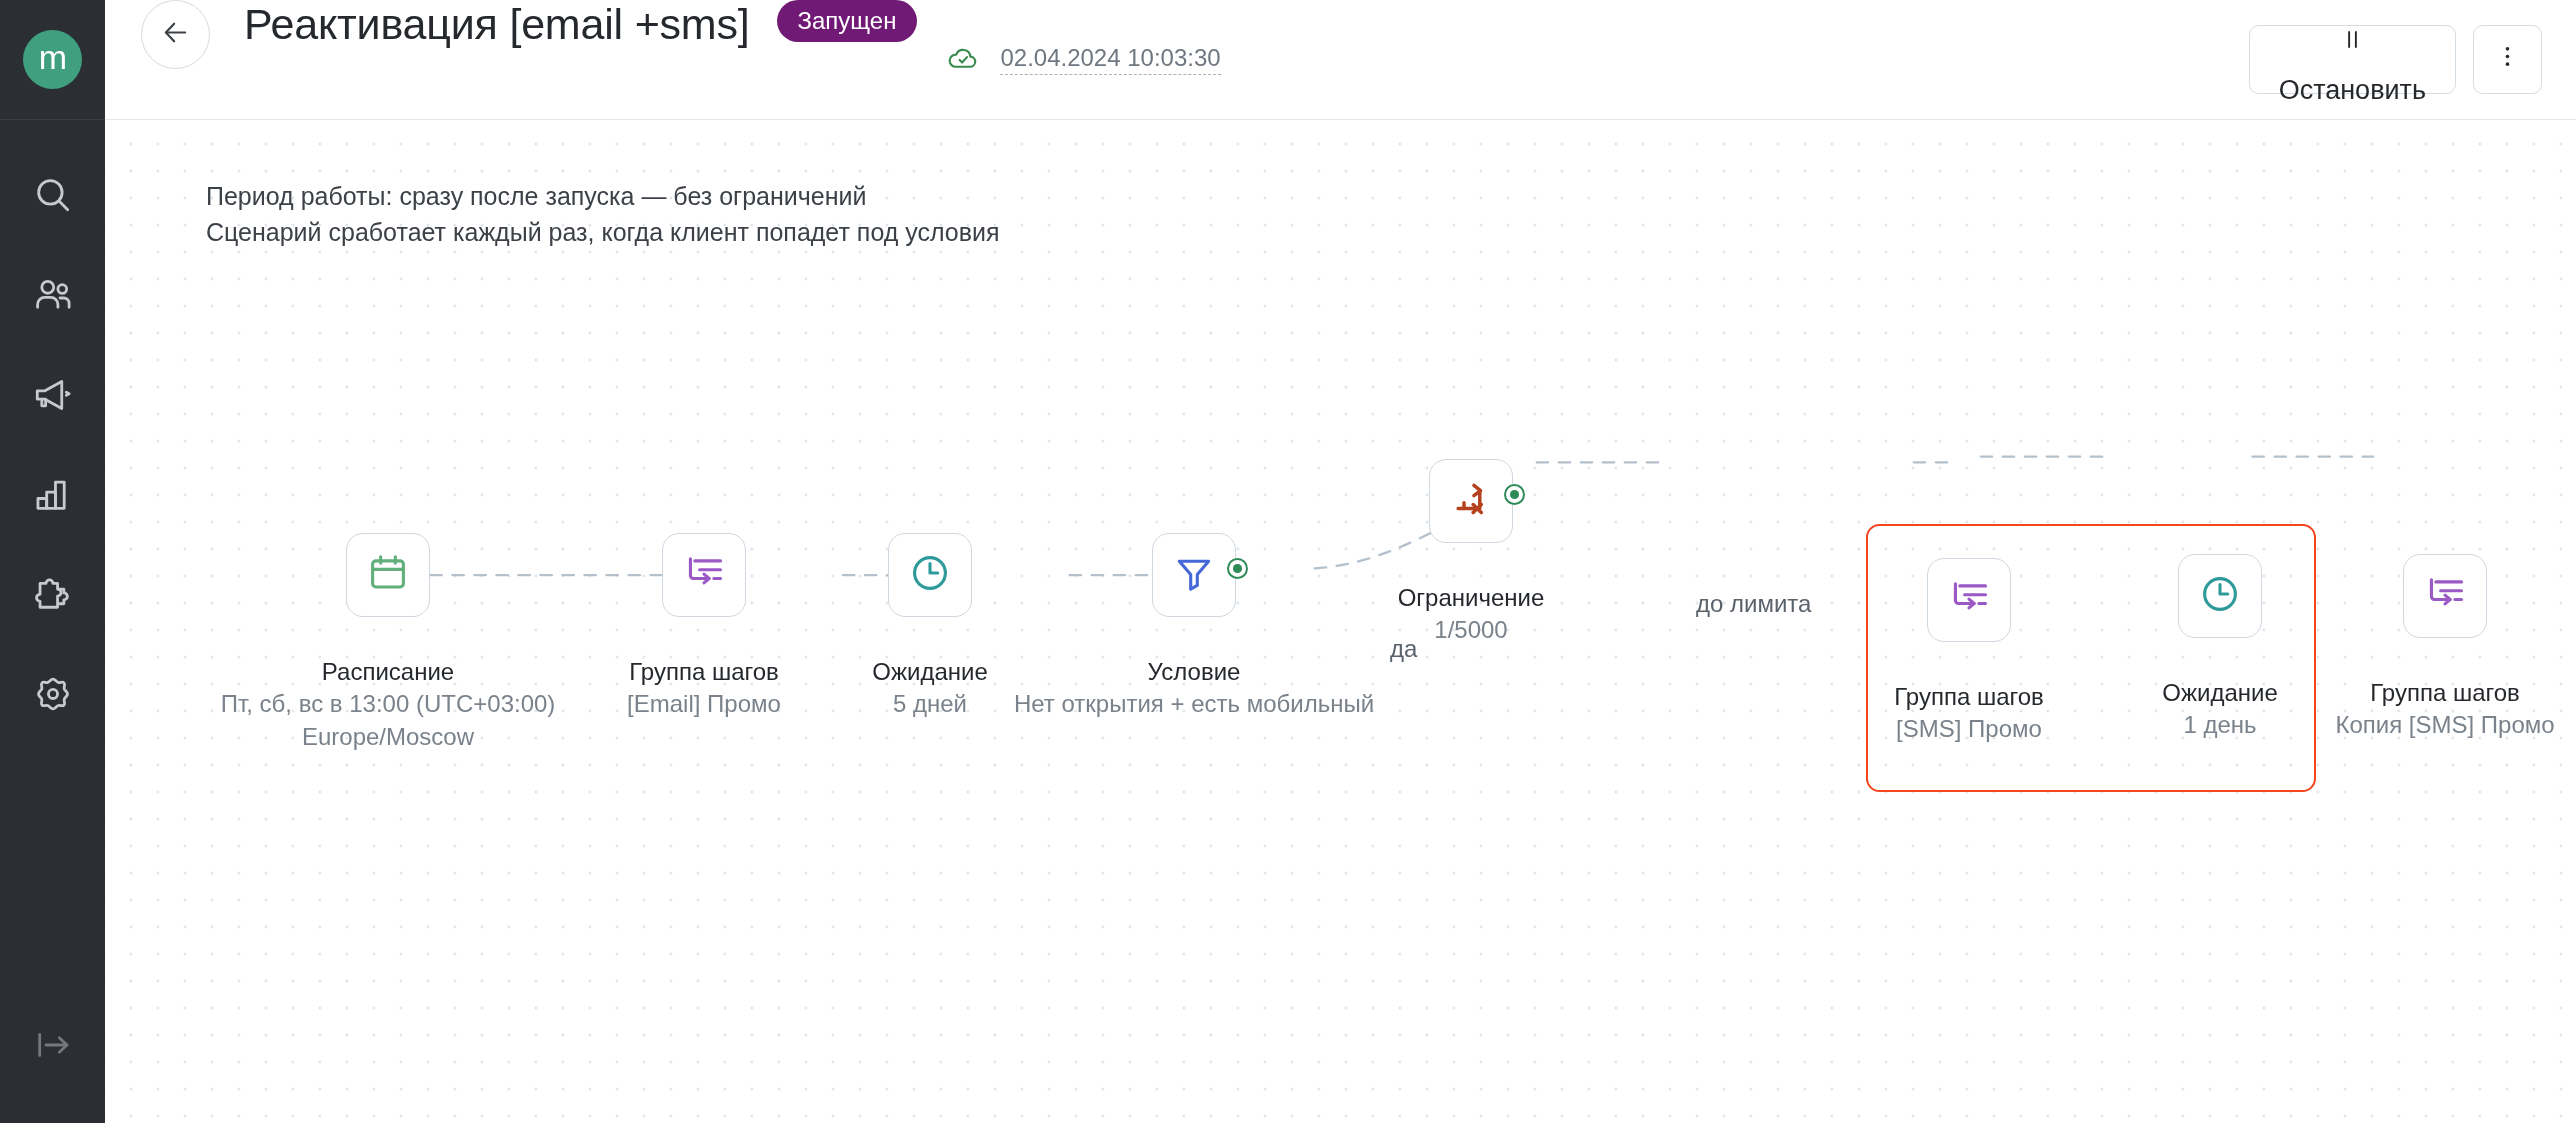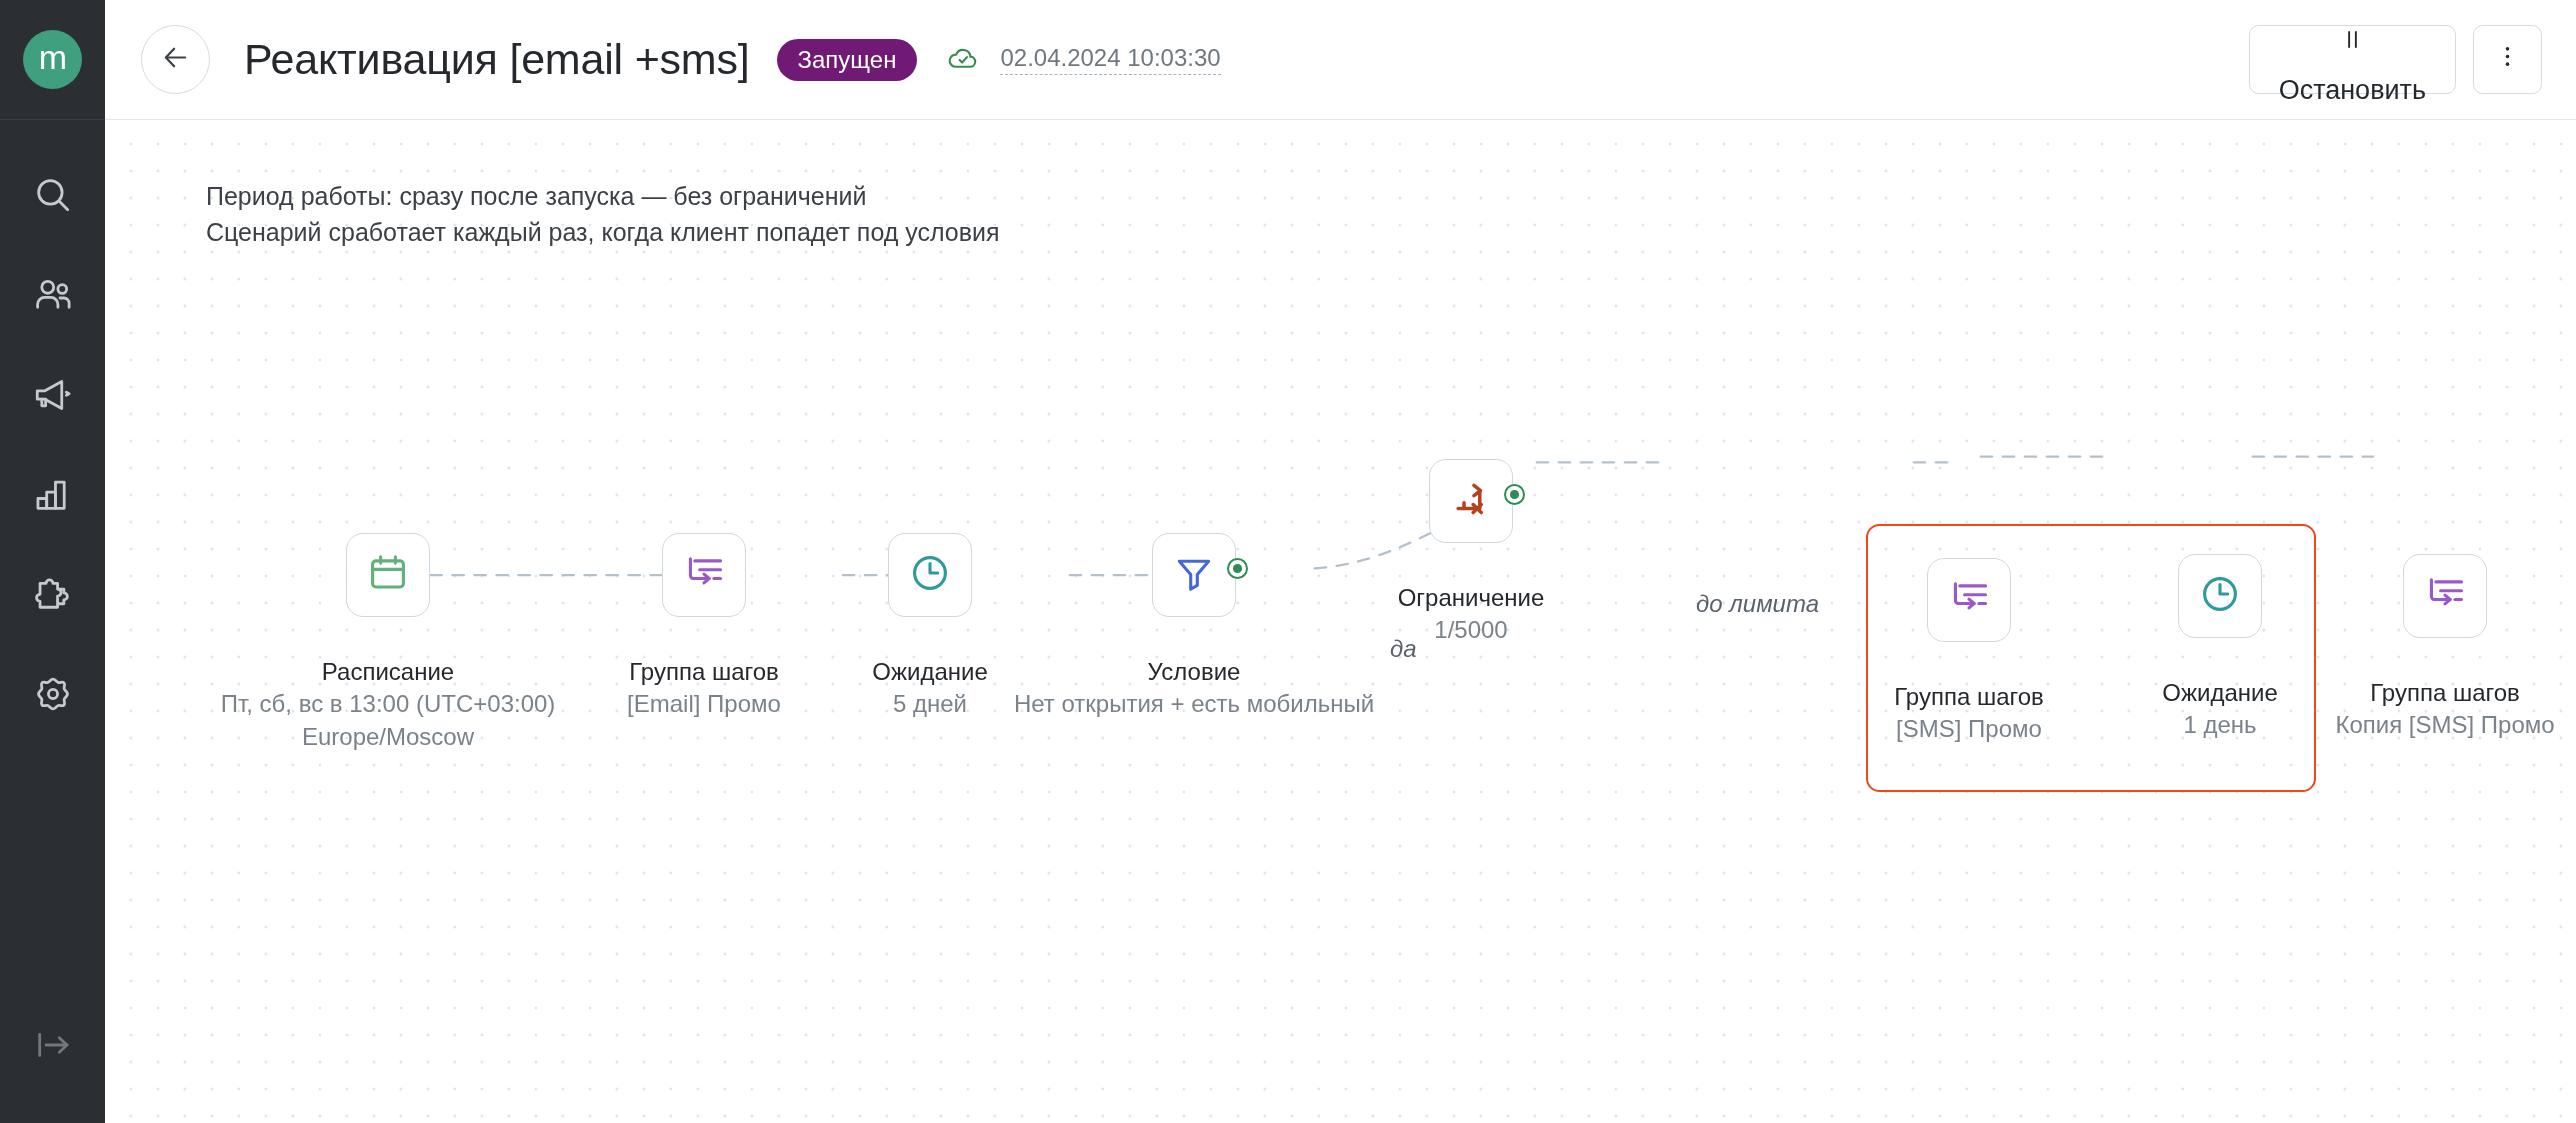--- a/index.html
+++ b/index.html
@@ -39,21 +39,21 @@
   .nav-item svg { display: block; }
   .sidebar-bottom { position: absolute; bottom: 38px; left: 0; width: 105px;
                     display: flex; align-items: center; justify-content: center; height: 77px; cursor: pointer; }
 
   
   .main { flex: 1 1 auto; height: 1123px; position: relative; background: #fff; }
 
   .topbar {
     height: 120px; width: 100%;
     border-bottom: 1px solid #e3e7eb;
-    display: flex; align-items: center;
+    display: flex; 
     padding: 0 34px 0 36px;
     background: #fff;
     position: relative; z-index: 5;
   }
   .back-btn {
     width: 69px; height: 69px; border-radius: 50%;
     border: 1px solid #d3dce2; background: #fff;
     display: flex; align-items: center; justify-content: center;
     cursor: pointer; flex: 0 0 69px;
   }
@@ -127,21 +127,21 @@
   .port {
     position: absolute; width: 21px; height: 21px; border-radius: 50%;
     border: 2.4px solid #2e8b57; background: #fff;
     display: flex; align-items: center; justify-content: center;
     cursor: pointer;
   }
   .port::after { content: ""; width: 8.6px; height: 8.6px; border-radius: 50%; background: #2e8b57; }
 
   .edge-label {
     position: absolute; font-size: 24px; color: #5a626b;
-    background: transparent; white-space: nowrap; font-style: italic;
+    background: transparent; white-space: nowrap;
   }
 
   .group-highlight {
     position: absolute;
     border: 2.9px solid #f4451d; border-radius: 13.4px;
     pointer-events: none;
   }
 </style>
 </head>
 <body>

